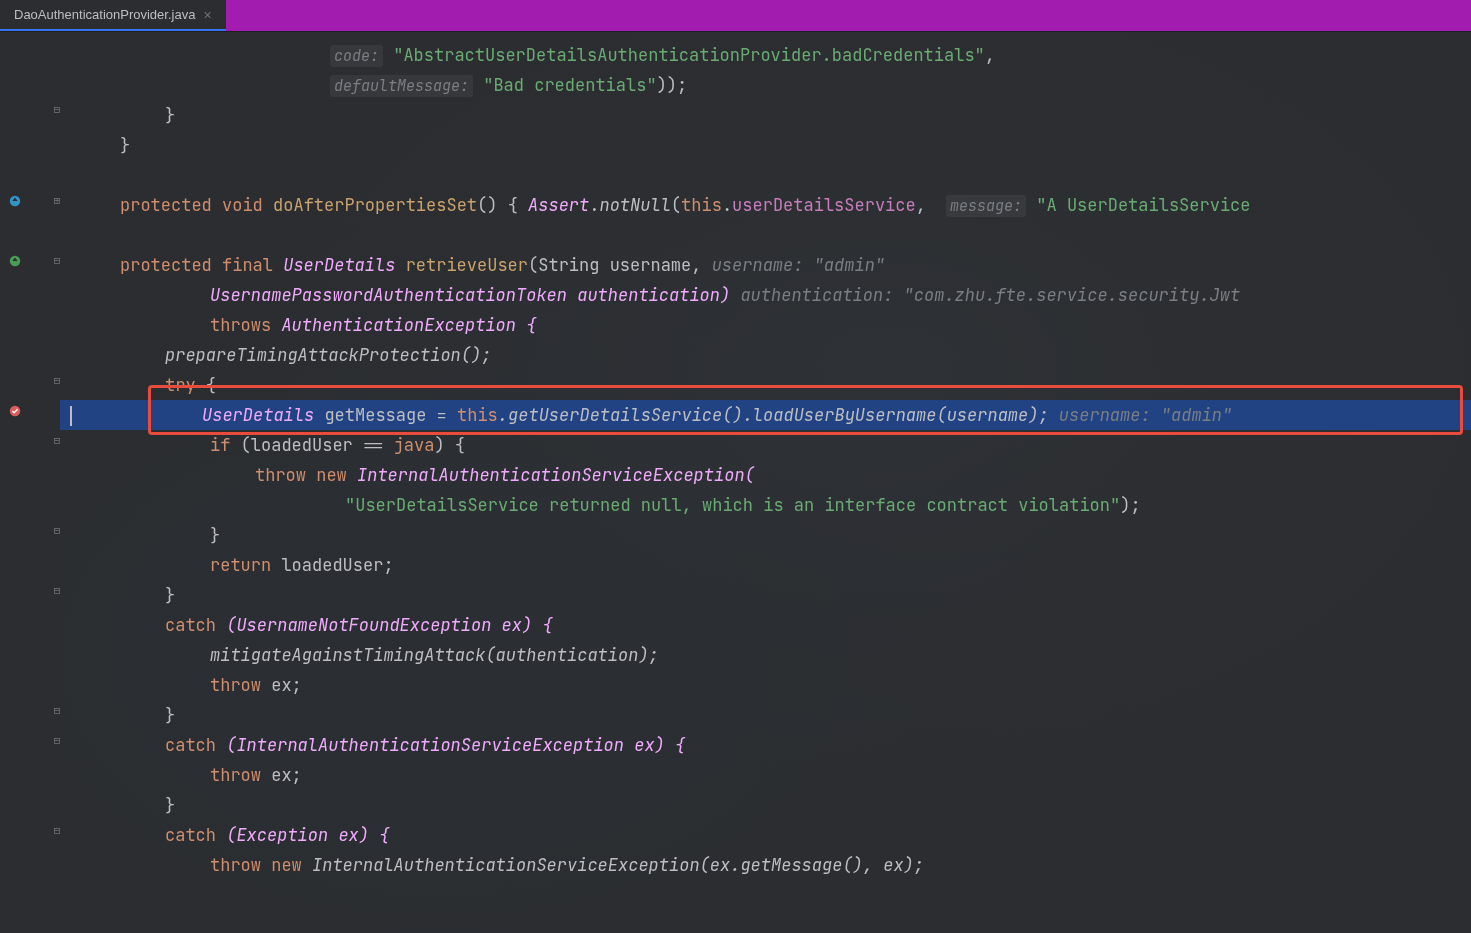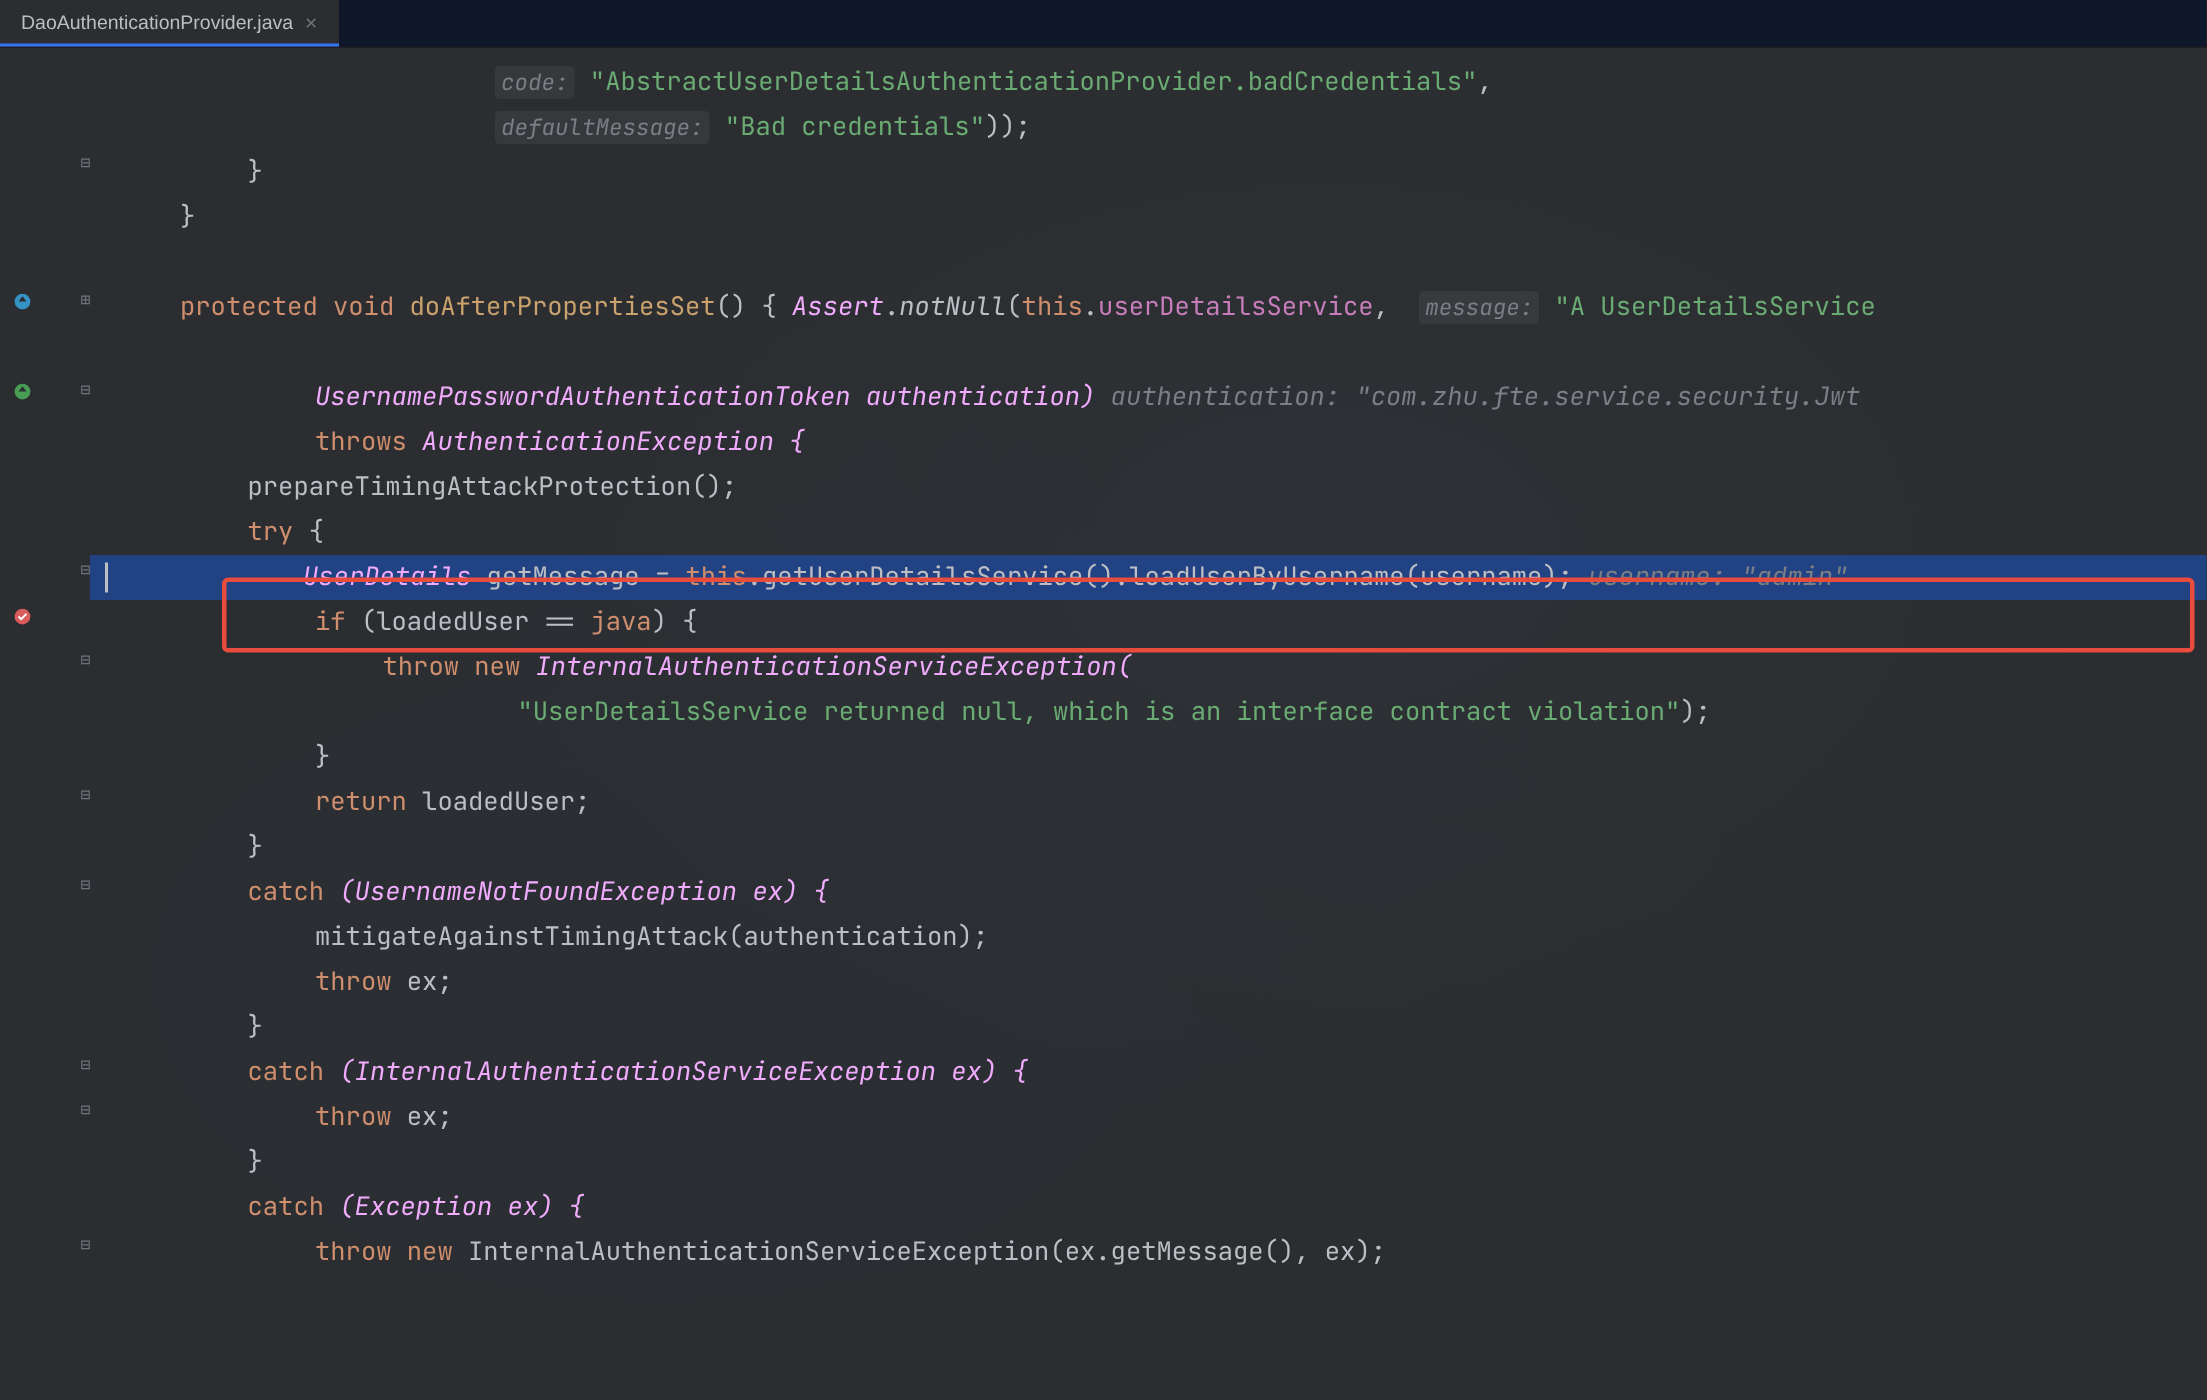--- a/index.html
+++ b/index.html
@@ -15,21 +15,21 @@
     }
     body::before {
       content: '';
       position: absolute;
       inset: 0;
       background: radial-gradient(ellipse at 60% 40%, rgba(60,70,80,0.15), transparent 50%),
                   radial-gradient(ellipse at 30% 70%, rgba(40,50,60,0.2), transparent 50%);
       pointer-events: none;
     }
     .tab-bar {
-      background: #0f172a;
+      background: #a21caf;
       height: 32px;
       display: flex;
       border-bottom: 1px solid #1e1f22;
       position: relative;
       z-index: 1;
     }
     .tab {
       display: flex;
       align-items: center;
       padding: 0 14px;
@@ -95,21 +95,21 @@
       border-radius: 4px;
       left: 148px;
       top: 385px;
       width: 1315px;
       height: 50px;
       pointer-events: none;
       z-index: 10;
     }
     .kw { color: #cf8e6d; }
     .type { color: #f0abfc; font-style: italic; }
-    .method-call { color: #bcbec4; }
+    .method-call { color: #bcbec4; font-style: italic; }
     .this-kw { color: #cf8e6d; }
     .string { color: #6aab73; }
     .comment { color: #7a7e85; font-style: italic; }
     .hint { color: #7a7e85; background: rgba(120,124,130,0.15); padding: 1px 4px; border-radius: 3px; font-style: italic; font-size: 15px; margin-left: 10px;}
     .field { color: #c77dbb; }
     .static-call { color: #bcbec4; font-style: italic; }
     .var { color: #bcbec4; }
     .punct { color: #bcbec4; }
     .method-def { color: #c9a26d; }
     .ind1 { padding-left: 60px; }
@@ -169,20 +169,23 @@
     <div class="code-line" style="padding-left:260px">
       <span class="hint">defaultMessage:</span> <span class="string">"Bad credentials"</span><span class="punct">));</span>
     </div>
     <div class="code-line ind2"><span class="punct">}</span></div>
     <div class="code-line ind1"><span class="punct">}</span></div>
     <div class="code-line"></div>
     <div class="code-line ind1">
       <span class="kw">protected</span> <span class="kw">void</span> <span class="method-def">doAfterPropertiesSet</span><span class="punct">() {</span> <span class="type">Assert</span><span class="punct">.</span><span class="static-call">notNull</span><span class="punct">(</span><span class="this-kw">this</span><span class="punct">.</span><span class="field">userDetailsService</span><span class="punct">,</span>  <span class="hint">message:</span> <span class="string">"A UserDetailsService</span>
     </div>
     <div class="code-line"></div>
+    <div class="code-line ind1">
+      <span class="kw">protected</span> <span class="kw">final</span> <span class="type">UserDetails</span> <span class="method-def">retrieveUser</span><span class="punct">(String username,</span>  <span class="comment">username: "admin"</span>
+    </div>
     <div class="code-line ind3">
       <span class="type">UsernamePasswordAuthenticationToken authentication)</span>  <span class="comment">authentication: "com.zhu.fte.service.security.Jwt</span>
     </div>
     <div class="code-line ind3">
       <span class="kw">throws</span> <span class="type">AuthenticationException {</span>
     </div>
     <div class="code-line ind2"><span class="method-call">prepareTimingAttackProtection();</span></div>
     <div class="code-line ind2">
       <span class="kw">try</span> <span class="punct">{</span>
     </div>

